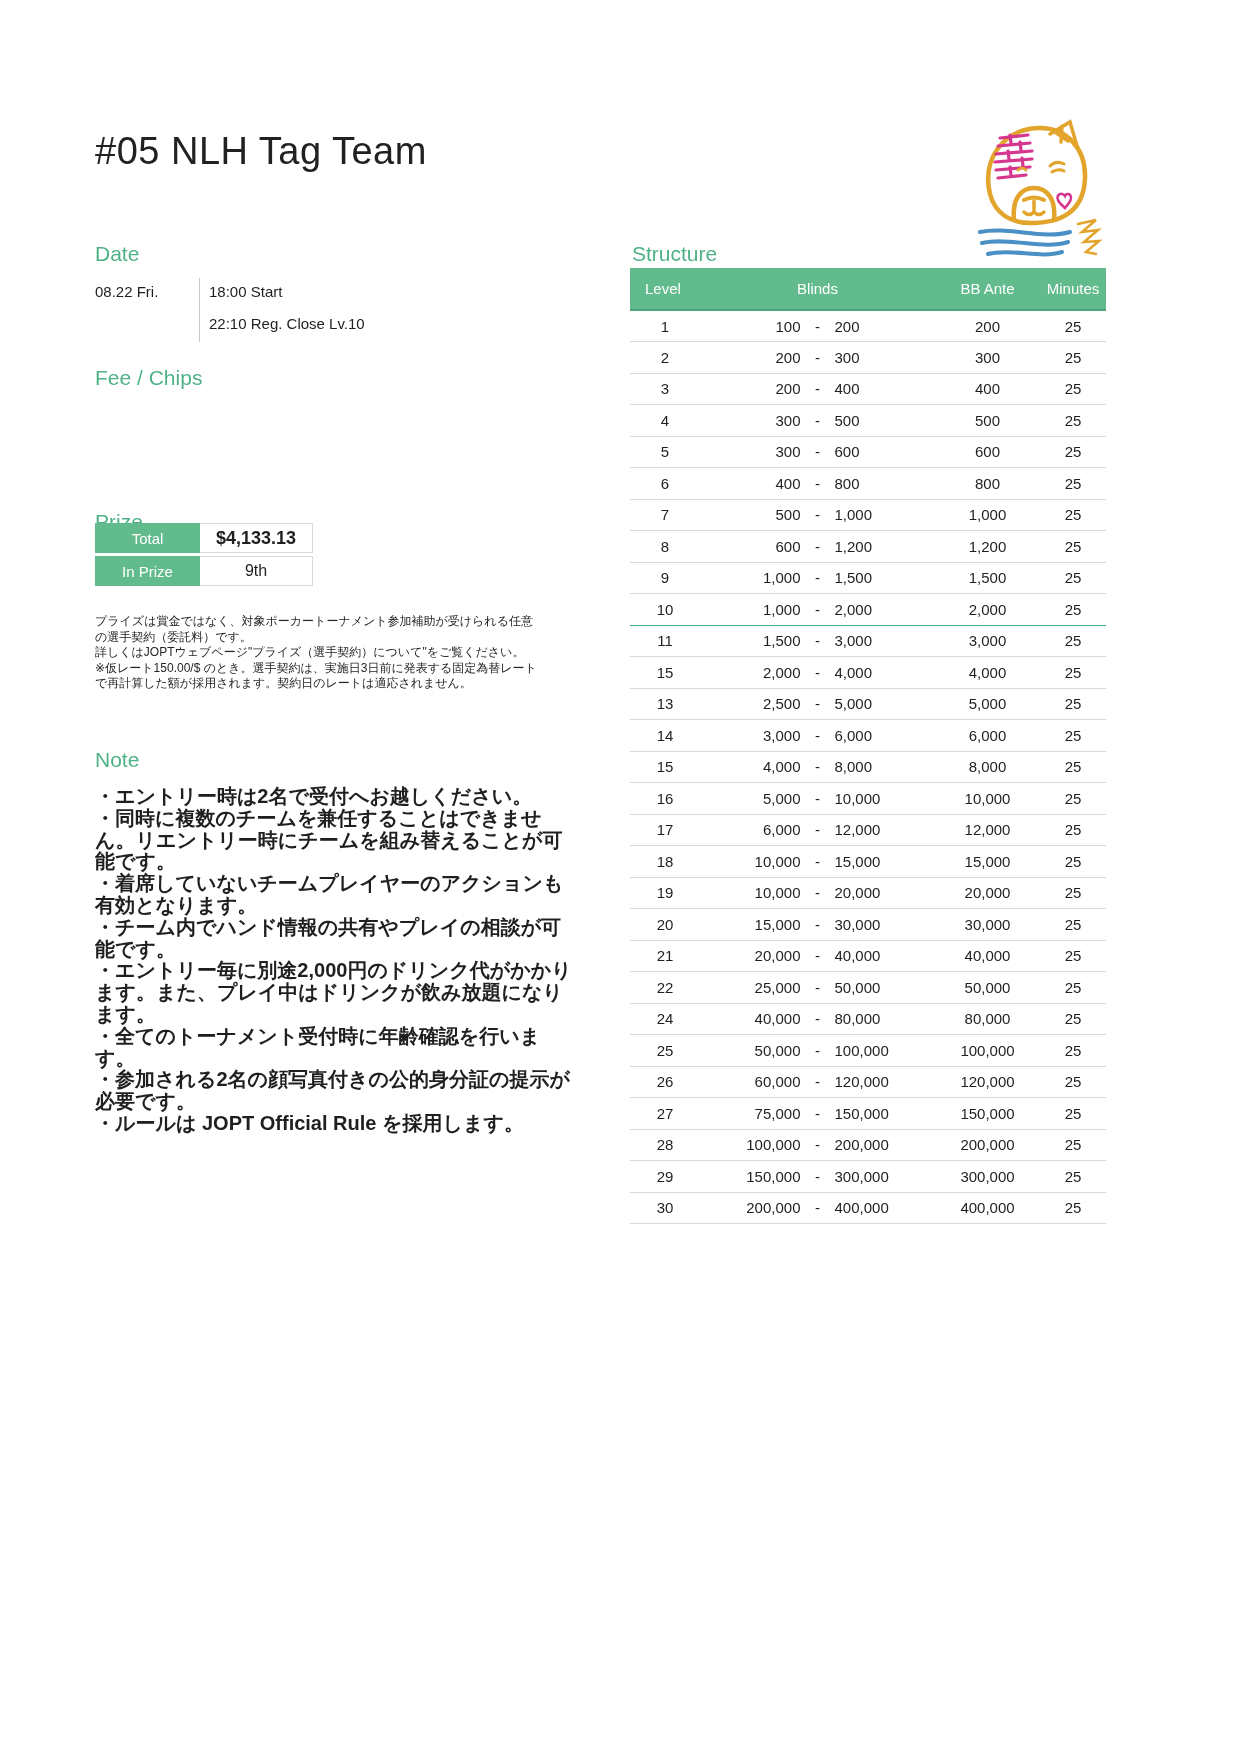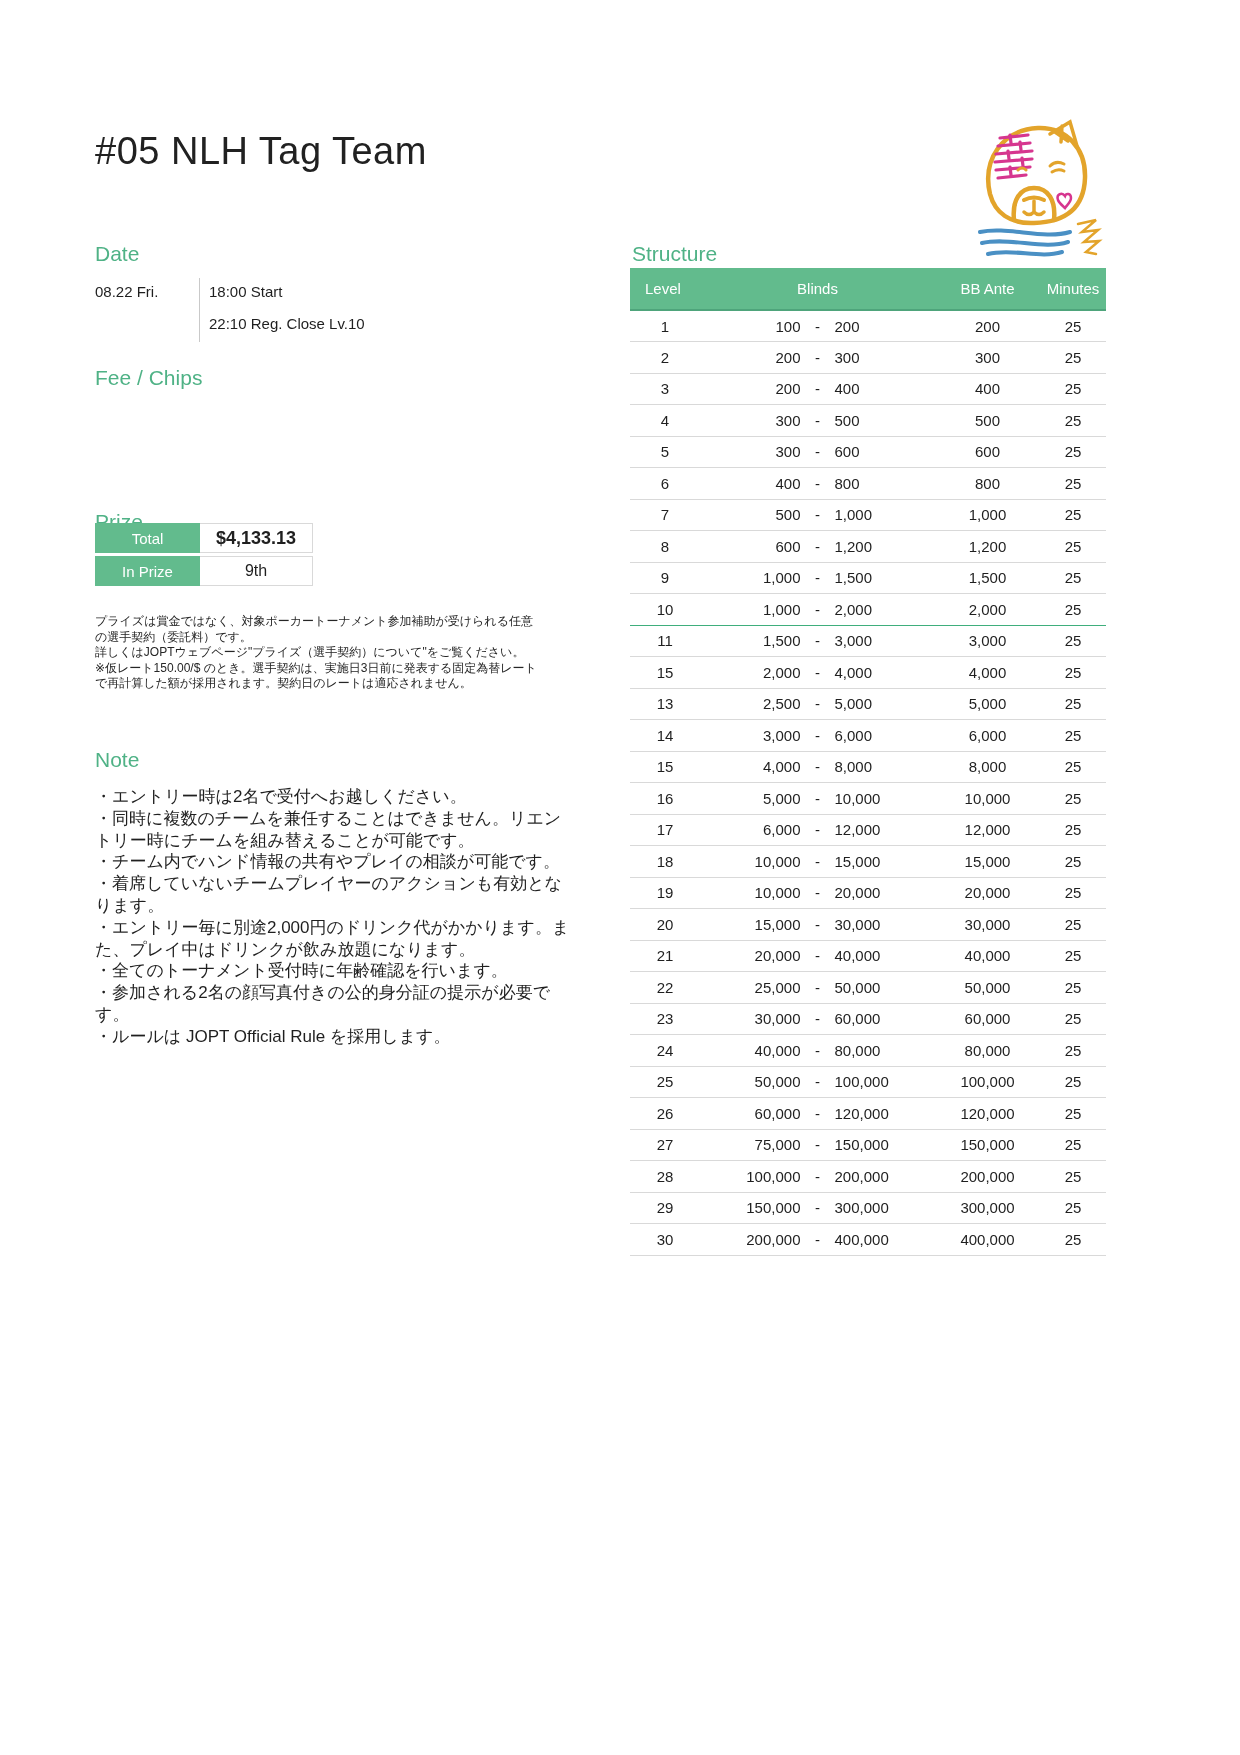--- a/index.html
+++ b/index.html
@@ -39,21 +39,21 @@
   .prize-table td{height:30px;}
   .prize-lbl{width:105px;background:var(--green-header-bg);color:#ffffff;text-align:center;font-size:15px;}
   .prize-val{width:113px;text-align:center;border-top:1px solid var(--row-border);border-bottom:1px solid var(--row-border);border-right:1px solid var(--row-border);font-size:16px;}
   .prize-val.big{font-size:18px;font-weight:700;margin-left:32px;}
 
   .prize-notes{position:absolute;left:95px;top:614px;width:446px;font-size:12px;line-height:15.5px;color:#262626;}
 
   
   .note-heading{position:absolute;left:95px;top:748px;}
   .note-list{position:absolute;left:95px;top:786px;width:478px;list-style:none;}
-  .note-list li{font-size:17px;line-height:21.8px;}
+  .note-list li{font-size:20px;line-height:21.8px;font-weight:bold;}
 
   
   .structure-heading{position:absolute;left:632px;top:242px;}
   .structure-table{position:absolute;left:630px;top:268px;width:476px;border-collapse:collapse;table-layout:fixed;}
   .structure-table col.c1{width:70px;}
   .structure-table col.c2{width:235px;}
   .structure-table col.c3{width:105px;}
   .structure-table col.c4{width:66px;}
   .structure-table thead th{background:var(--green-header-bg);color:#ffffff;font-weight:400;font-size:15px;height:42px;border-bottom:2px solid var(--green-header-border);}
   .structure-table thead th.h-level{text-align:left;padding-left:15px;}
@@ -140,22 +140,22 @@
   <div class="prize-notes">
       <div>プライズは賞金ではなく、対象ポーカートーナメント参加補助が受けられる任意の選手契約（委託料）です。</div>
       <div>詳しくはJOPTウェブページ"プライズ（選手契約）について"をご覧ください。</div>
       <div>※仮レート150.00/$ のとき。選手契約は、実施日3日前に発表する固定為替レートで再計算した額が採用されます。契約日のレートは適応されません。</div>
     </div>
 
   <div class="sec-heading note-heading">Note</div>
   <ul class="note-list">
       <li>・エントリー時は2名で受付へお越しください。</li>
       <li>・同時に複数のチームを兼任することはできません。リエントリー時にチームを組み替えることが可能です。</li>
+      <li>・着席していないチームプレイヤーのアクションも有効となります。</li>
       <li>・チーム内でハンド情報の共有やプレイの相談が可能です。</li>
-      <li>・着席していないチームプレイヤーのアクションも有効となります。</li>
       <li>・エントリー毎に別途2,000円のドリンク代がかかります。また、プレイ中はドリンクが飲み放題になります。</li>
       <li>・全てのトーナメント受付時に年齢確認を行います。</li>
       <li>・参加される2名の顔写真付きの公的身分証の提示が必要です。</li>
       <li>・ルールは JOPT Official Rule を採用します。</li>
     </ul>
 
   <div class="sec-heading structure-heading">Structure</div>
   <table class="structure-table">
     <colgroup>
         <col class="c1">
@@ -430,32 +430,20 @@
             <div class="blinds-wrap">
               <span class="sb">25,000</span>
               <span class="dash">-</span>
               <span class="bb">50,000</span>
             </div>
           </td>
           <td class="c-ante">50,000</td>
           <td class="c-min">25</td>
         </tr>
         <tr>
-          <td class="c-level">23</td>
-          <td class="c-blinds">
-            <div class="blinds-wrap">
-              <span class="sb">30,000</span>
-              <span class="dash">-</span>
-              <span class="bb">60,000</span>
-            </div>
-          </td>
-          <td class="c-ante">60,000</td>
-          <td class="c-min">25</td>
-        </tr>
-        <tr>
           <td class="c-level">24</td>
           <td class="c-blinds">
             <div class="blinds-wrap">
               <span class="sb">40,000</span>
               <span class="dash">-</span>
               <span class="bb">80,000</span>
             </div>
           </td>
           <td class="c-ante">80,000</td>
           <td class="c-min">25</td>

